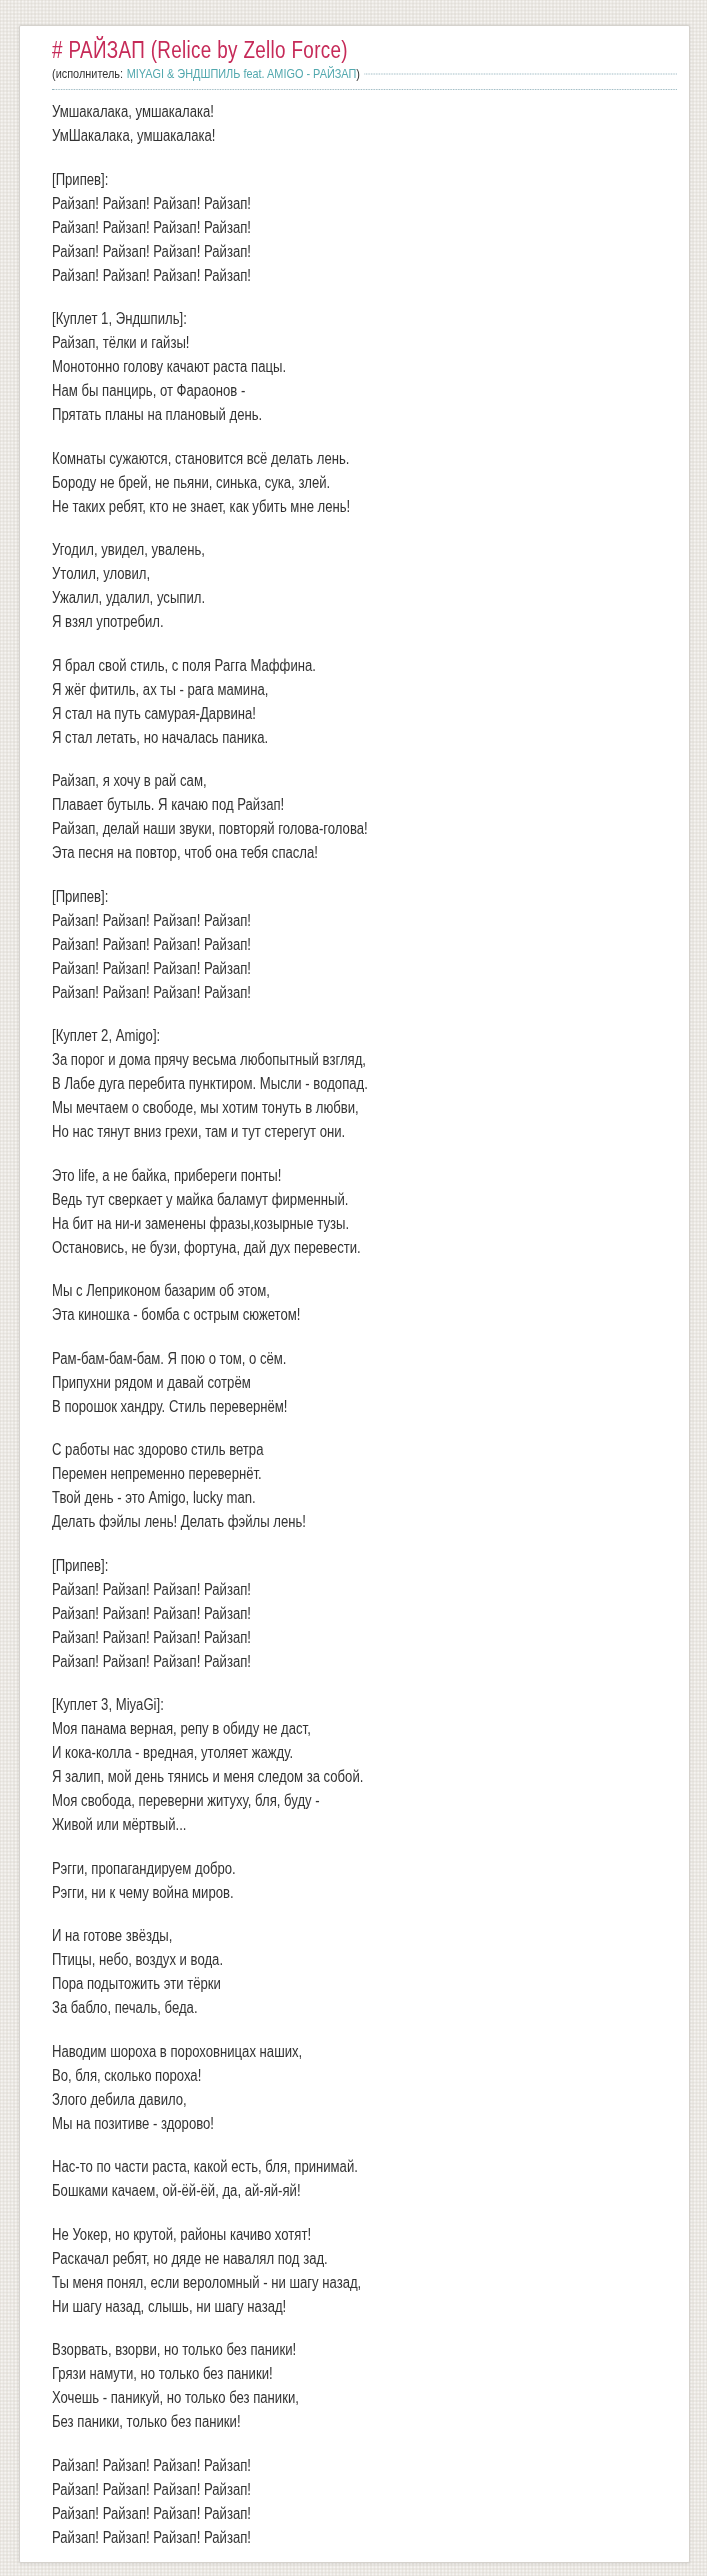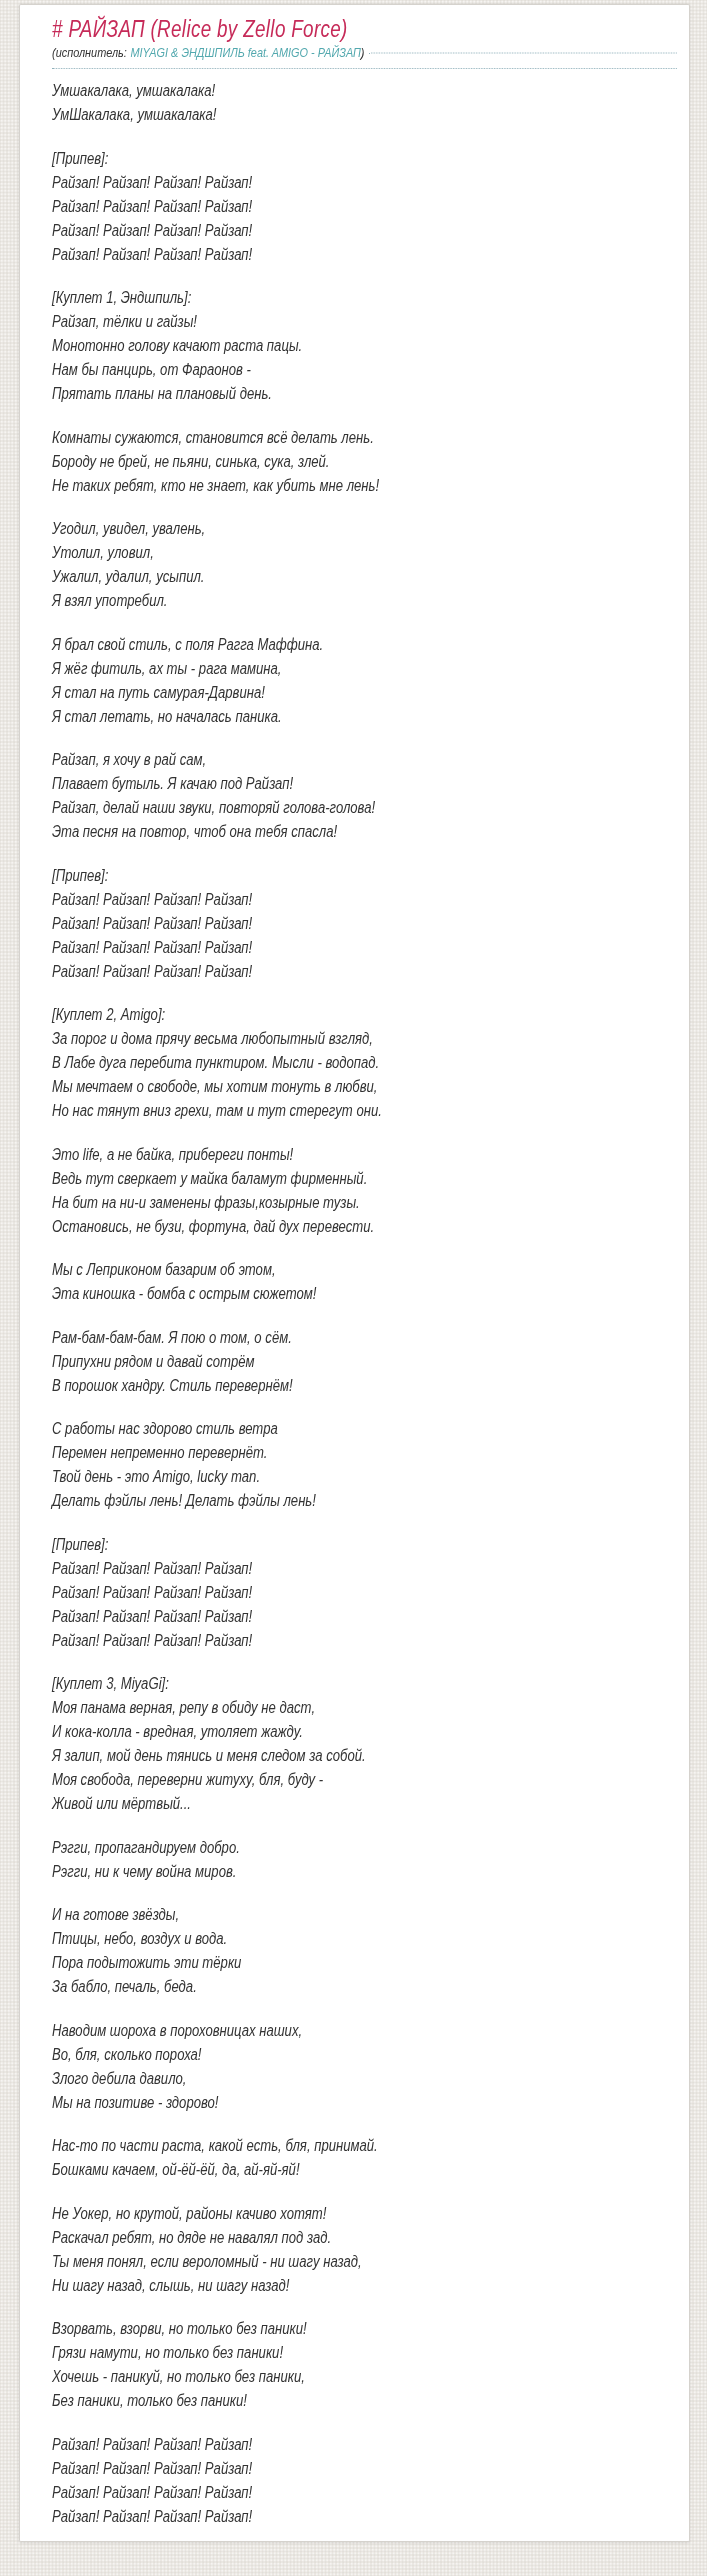--- a/index.html
+++ b/index.html
@@ -19,30 +19,29 @@
     background-color: var(--page-bg);
     background-image:
       radial-gradient(rgba(255,255,255,0.55) 0.9px, transparent 0.9px),
       radial-gradient(rgba(120,115,105,0.07) 0.9px, transparent 0.9px);
     background-size: 3.5px 3.5px, 3.5px 3.5px;
     background-position: 0 0, 1.8px 1.8px;
   }
   .card {
     position: absolute;
     left: 18.6px;
-    top: 4px;
+    top: 25px;
     width: 671px;
     height: 2538px;
     background: var(--card-bg);
     border: 0.9px solid var(--card-border);
     border-radius: 1.8px;
     box-shadow: 0 0.9px 2.7px rgba(0,0,0,0.10);
     padding: 10.6px 12.4px 26.5px 32px;
     overflow: hidden;
-    font-style: italic;
   }
   
   .condensed {
     transform: scaleX(0.82);
     transform-origin: 0 0;
     width: 121.95%;
   }
   .header {
     border-bottom: 0.9px dotted var(--divider);
     padding-bottom: 6.2px;

